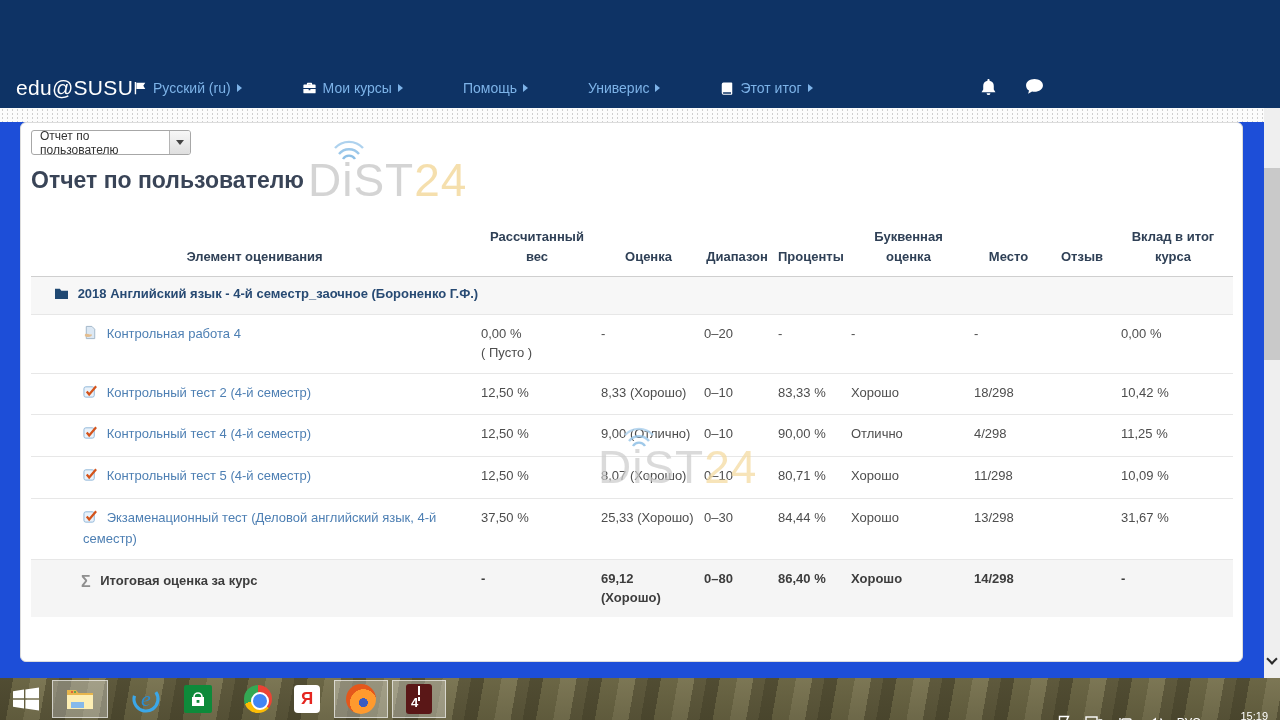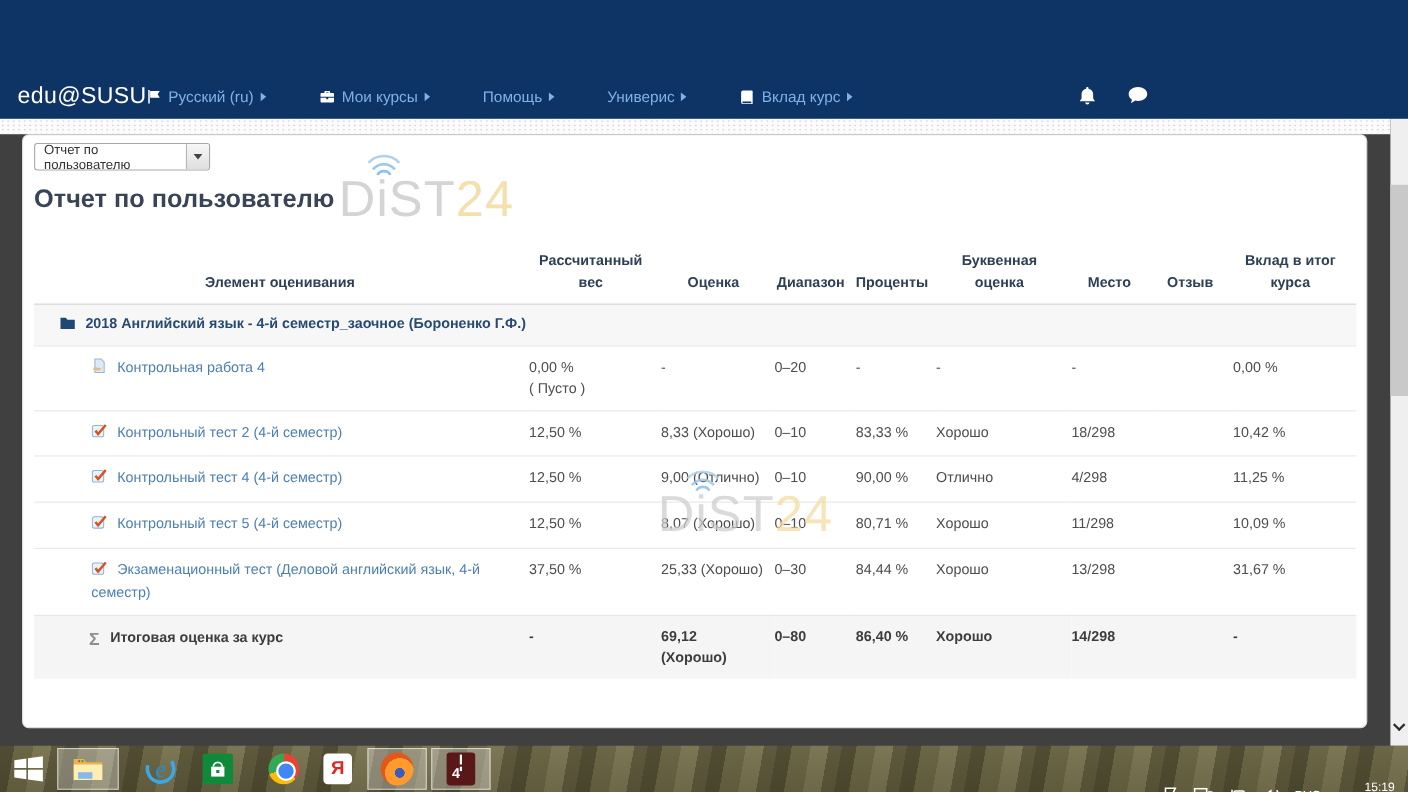--- a/index.html
+++ b/index.html
@@ -1,23 +1,23 @@
 <!DOCTYPE html>
 <html lang="ru"><head>
 <meta charset="utf-8">
 <style>
   * { margin:0; padding:0; box-sizing:border-box; }
   html,body { width:1280px; height:720px; overflow:hidden; background:#fff;
               font-family:"Liberation Sans", sans-serif; }
-  .screen { position:relative; width:1280px; height:720px; background:#404040;padding-left:12px; }
+  .screen { position:relative; width:1280px; height:720px; background:#1d4ed8;padding-left:12px; }
 
   
   .navbar { position:absolute; left:0; top:0; width:100%; height:108px; background:#0e3365; }
   .brand { position:absolute; left:16px; top:76px; color:#fff; font-size:21px; letter-spacing:.3px; cursor:pointer; }
-  .nav { position:absolute; left:133px; top:80px; display:flex; align-items:center; gap:4px; }
+  .nav { position:absolute; left:133px; top:80px; display:flex; align-items:center; gap:16px; }
   .nav-item { display:flex; align-items:center; color:#7db3e8; font-size:14px; margin-right:44px; cursor:pointer; white-space:nowrap; }
   .nav-item svg { margin-right:6px; }
   .caret { width:0; height:0; border-left:5px solid #7db3e8; border-top:4px solid transparent; border-bottom:4px solid transparent; margin-left:6px; }
   .nav-right { position:absolute; left:980px; top:78px; display:flex; gap:28px; }
   .nav-right .nicon { cursor:pointer; }
 
   
   .dotted { position:absolute; left:0; top:108px; width:1264px; height:14px; background-color:#fcfcfc;
             background-image:radial-gradient(#cfcfcf 1px, transparent 1.1px); background-size:5px 4px; }
 
@@ -121,21 +121,21 @@
         <span class="caret"></span>
       </span>
       <span class="nav-item">
         <span>Универис</span>
         <span class="caret"></span>
       </span>
       <span class="nav-item">
         <svg width="14" height="15" viewBox="0 0 16 16">
             <path fill="#fff" d="M4 1h9a1 1 0 0 1 1 1v12a1 1 0 0 1-1 1H4a2 2 0 0 1-2-2V3a2 2 0 0 1 2-2zm0 11.2a1 1 0 0 0-.8.9c0 .5.4.9.8.9h8.6v-1.8z"></path>
           </svg>
-        <span>Вклад курс</span>
+        <span>Этот итог</span>
         <span class="caret"></span>
       </span>
     </div>
 
     <div class="nav-right">
       <span class="nicon">
         <svg width="17" height="19" viewBox="0 0 16 18">
             <path fill="#fff" d="M8 1c.6 0 1 .4 1 1v.6A5 5 0 0 1 13 7.5V11l1.6 2.4H1.4L3 11V7.5A5 5 0 0 1 7 2.6V2c0-.6.4-1 1-1zm-1.8 13.4h3.6a1.8 1.8 0 0 1-3.6 0z"></path>
           </svg>
       </span>

